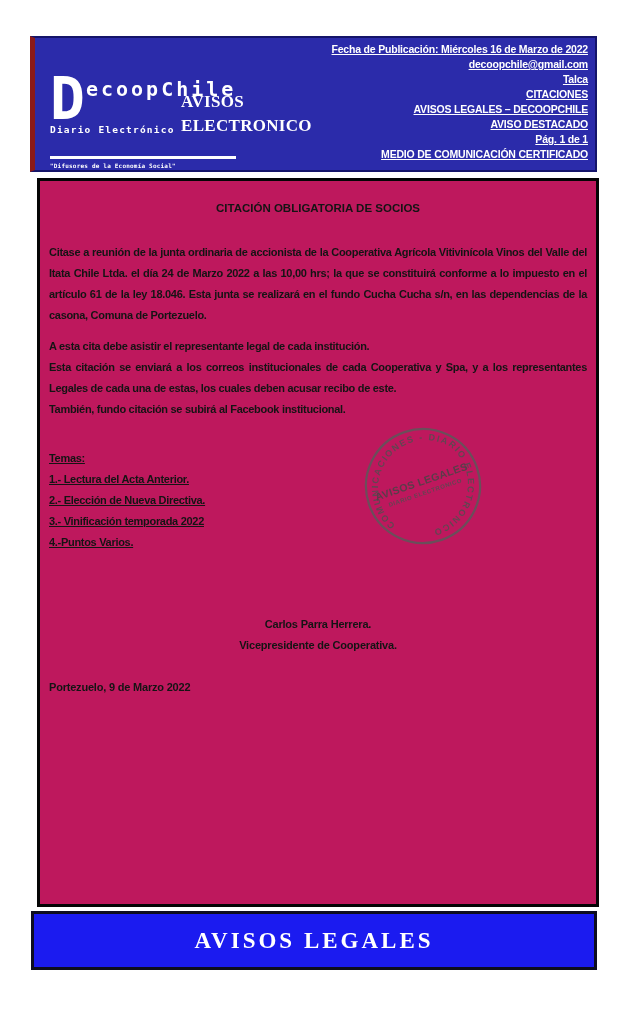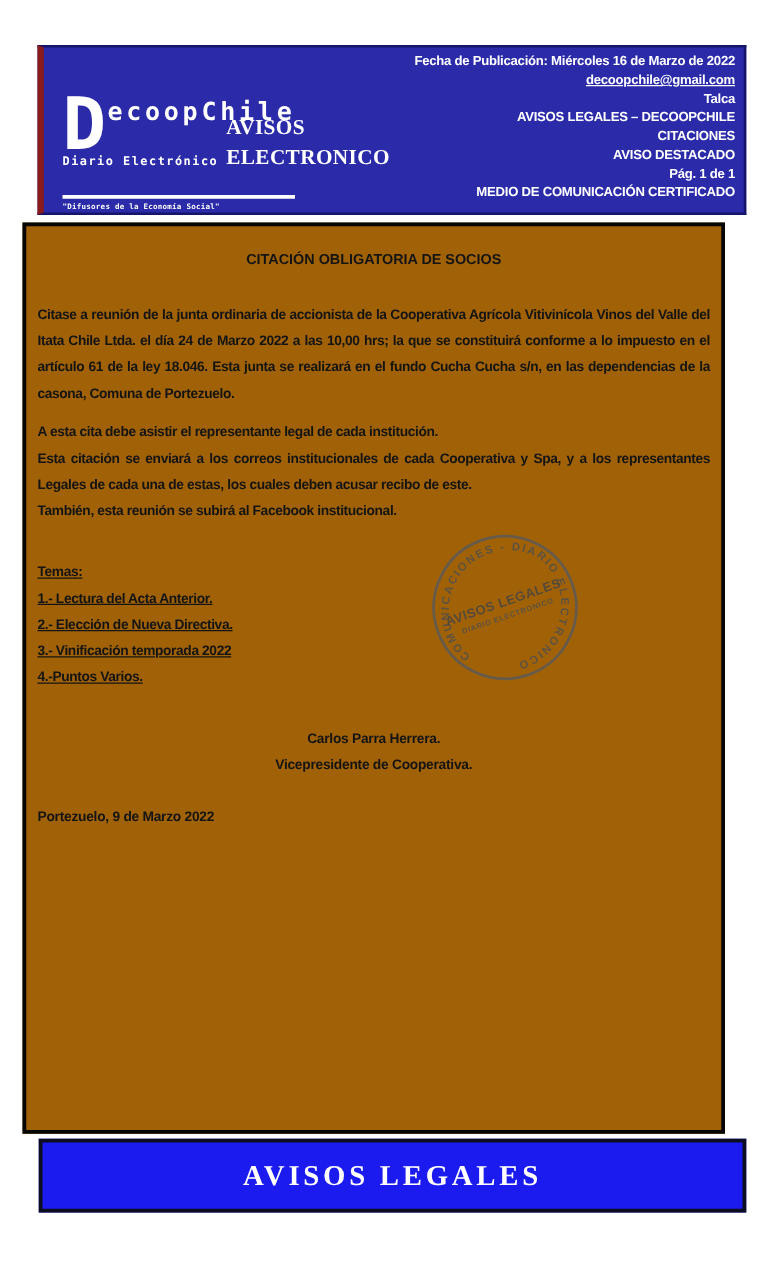--- a/index.html
+++ b/index.html
@@ -22,35 +22,35 @@
   .logo-row{display:flex;align-items:flex-start;}
   .big-d{font-size:58px;line-height:46px;}
   .logo-col{display:flex;flex-direction:row;font-size:20px;line-height:22px;letter-spacing:3px;margin-left:1px;margin-top:2px;}
   .logo-sub{font-size:9.5px;letter-spacing:1.2px;margin-top:2px;padding-bottom:21px;border-bottom:3px solid #fff;}
   .logo-slogan{font-size:6px;letter-spacing:0.2px;margin-top:3px;white-space:nowrap;}
 
   .brand{position:absolute;left:146px;top:52px;color:#fff;
     font-family:"Liberation Serif",serif;font-weight:bold;font-size:17px;line-height:24px;letter-spacing:0.3px;}
 
   .pubinfo{position:absolute;top:4px;right:7px;text-align:right;color:#fff;
-    font-size:10.5px;line-height:15px;font-weight:bold;letter-spacing:-0.2px;}
+    font-size:10.5px;line-height:15px;font-weight:bold;letter-spacing:-0.2px;text-decoration:underline;}
   .pubinfo .email{color:#fff;text-decoration:underline;cursor:pointer;}
 
   
   .doc{
-    position:absolute;left:18px;top:178px;width:562px;height:729px;
-    box-sizing:border-box;border:3px solid #050505;background:#a16207;
+    position:absolute;left:37px;top:178px;width:562px;height:729px;
+    box-sizing:border-box;border:3px solid #050505;background:#be185d;
     color:#141414;font-weight:bold;
   }
   .doc-title{text-align:center;font-size:11.5px;line-height:14px;margin:20px 0 0;font-weight:bold;}
   .para{margin:0 9px;text-align:justify;font-size:11px;line-height:21px;letter-spacing:-0.3px;}
   .p1{margin-top:27px;}
   .p2{margin-top:10px;}
   .temas{margin:28px 0 0 9px;font-size:11px;line-height:21px;letter-spacing:-0.3px;text-decoration:underline;}
-  .sig{text-align:center;margin-top:28px;font-size:11px;line-height:21px;letter-spacing:-0.2px;}
+  .sig{text-align:center;margin-top:61px;font-size:11px;line-height:21px;letter-spacing:-0.2px;}
   .placedate{margin:25px 0 0 9px;font-size:11px;letter-spacing:-0.2px;}
 
   
   .stamp{position:absolute;left:320px;top:242px;width:126px;height:126px;opacity:0.82;}
   .stamp svg{width:100%;height:100%;}
   .ring-text{font-family:"Liberation Sans",sans-serif;font-weight:bold;font-size:9px;letter-spacing:1.6px;fill:#4f4f4f;}
   .stamp-main{font-family:"Liberation Sans",sans-serif;font-weight:bold;font-size:10.5px;fill:#454545;letter-spacing:0.4px;}
   .stamp-sub{font-family:"Liberation Sans",sans-serif;font-weight:bold;font-size:6px;fill:#4f4f4f;letter-spacing:0.6px;}
 
   
@@ -82,34 +82,34 @@
 
     <div class="brand">
       <div>AVISOS</div>
       <div>ELECTRONICO</div>
     </div>
 
     <div class="pubinfo">
       <div>Fecha de Publicación: Miércoles 16 de Marzo de 2022</div>
       <div><span class="email">decoopchile@gmail.com</span></div>
       <div>Talca</div>
+      <div>CITACIONES</div>
       <div>AVISOS LEGALES – DECOOPCHILE</div>
-      <div>CITACIONES</div>
       <div>AVISO DESTACADO</div>
       <div>Pág. 1 de 1</div>
       <div>MEDIO DE COMUNICACIÓN CERTIFICADO</div>
     </div>
   </header>
 
   <main class="doc">
     <h1 class="doc-title">CITACIÓN OBLIGATORIA DE SOCIOS</h1>
 
     <p class="para p1">Citase a reunión de la junta ordinaria de accionista de la Cooperativa Agrícola Vitivinícola Vinos del Valle del Itata Chile Ltda. el día 24 de Marzo 2022 a las 10,00 hrs; la que se constituirá conforme a lo impuesto en el artículo 61 de la ley 18.046. Esta junta se realizará en el fundo Cucha Cucha s/n, en las dependencias de la casona, Comuna de Portezuelo.</p>
 
-    <p class="para p2"><span>A esta cita debe asistir el representante legal de cada institución.</span><br><span>Esta citación se enviará a los correos institucionales de cada Cooperativa y Spa, y a los representantes Legales de cada una de estas, los cuales deben acusar recibo de este.</span><br><span>También, esta reunión se subirá  al Facebook institucional.</span></p>
+    <p class="para p2"><span>A esta cita debe asistir el representante legal de cada institución.</span><br><span>Esta citación se enviará a los correos institucionales de cada Cooperativa y Spa, y a los representantes Legales de cada una de estas, los cuales deben acusar recibo de este.</span><br><span>También, fundo citación se subirá  al Facebook institucional.</span></p>
 
     <div class="temas">
       <div>Temas:</div>
       <div>1.- Lectura del Acta Anterior.</div>
       <div>2.- Elección de Nueva Directiva.</div>
       <div>3.- Vinificación temporada 2022</div>
       <div>4.-Puntos Varios.</div>
     </div>
 
     <div class="stamp">

